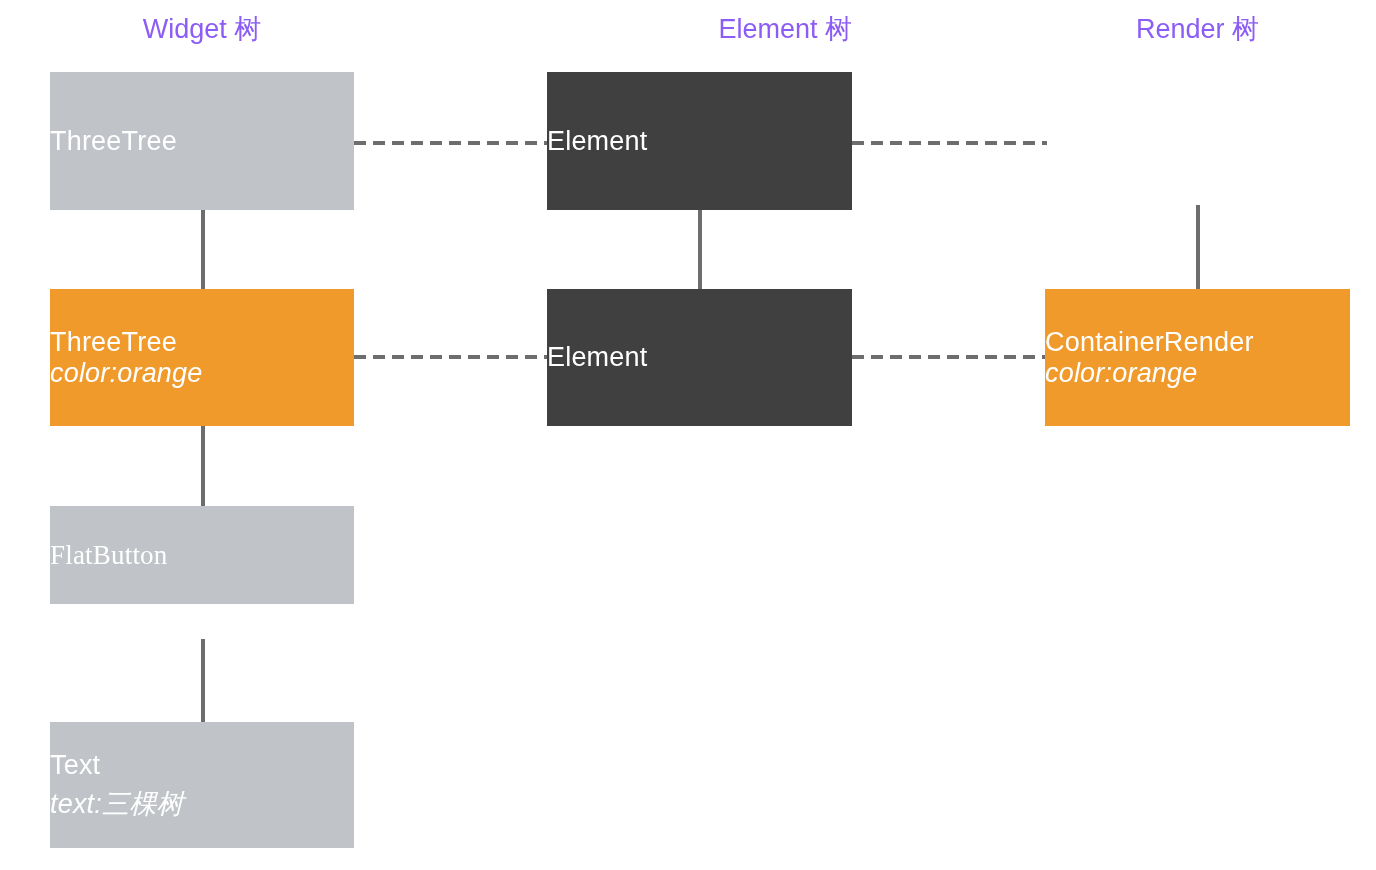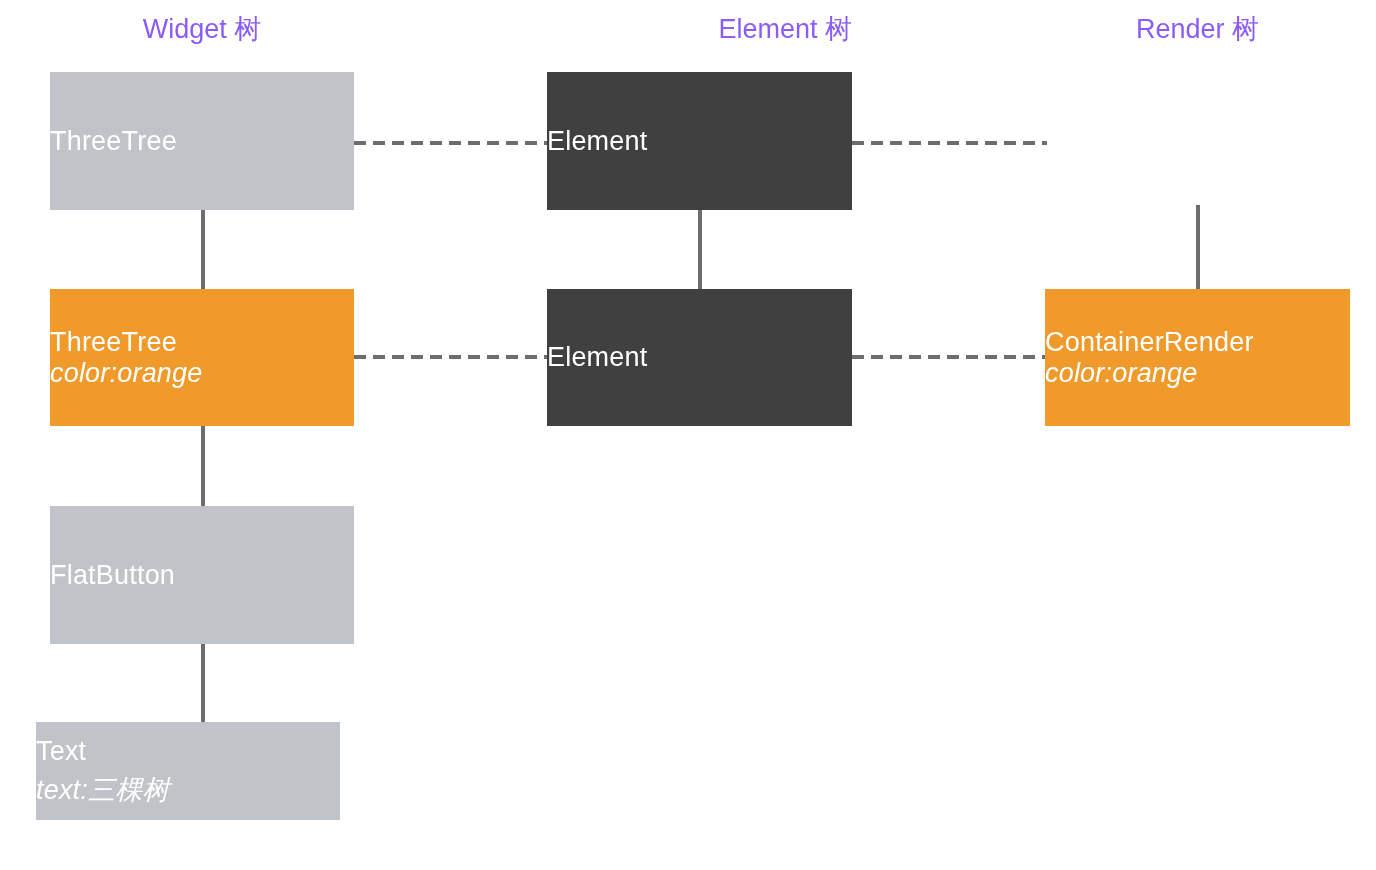--- a/index.html
+++ b/index.html
@@ -51,22 +51,22 @@
     z-index: 2;
   }
   .node .line2 { display: block; font-style: italic; }
   .node-grey   { background: #c0c4c8; }
   .node-dark   { background: #404040; }
   .node-orange { background: #f09a2c; }
 
   
   #node-threetree   { left: 50px;   top: 72px;  width: 304px; height: 138px; }
   #node-container   { left: 50px;   top: 289px; width: 304px; height: 137px; }
-  #node-flatbutton  { left: 50px;   top: 506px; width: 304px; height: 138px; }
-  #node-text        { left: 36px;   top: 722px; width: 304px; height: 98px; gap: 8px; }
+  #node-flatbutton  { left: 50px;   top: 506px; width: 304px; height: 98px; font-family: Liberation Serif, serif; }
+  #node-text        { left: 50px;   top: 722px; width: 304px; height: 126px; gap: 8px; }
   
   #node-element-1   { left: 547px;  top: 72px;  width: 305px; height: 138px; }
   #node-element-2   { left: 547px;  top: 289px; width: 305px; height: 137px; }
   
   #node-threetreerender { left: 1045px; top: 72px;  width: 305px; height: 138px; }
   #node-containerrender { left: 1045px; top: 289px; width: 305px; height: 137px; }
 
   
   .v-conn {
     position: absolute;

